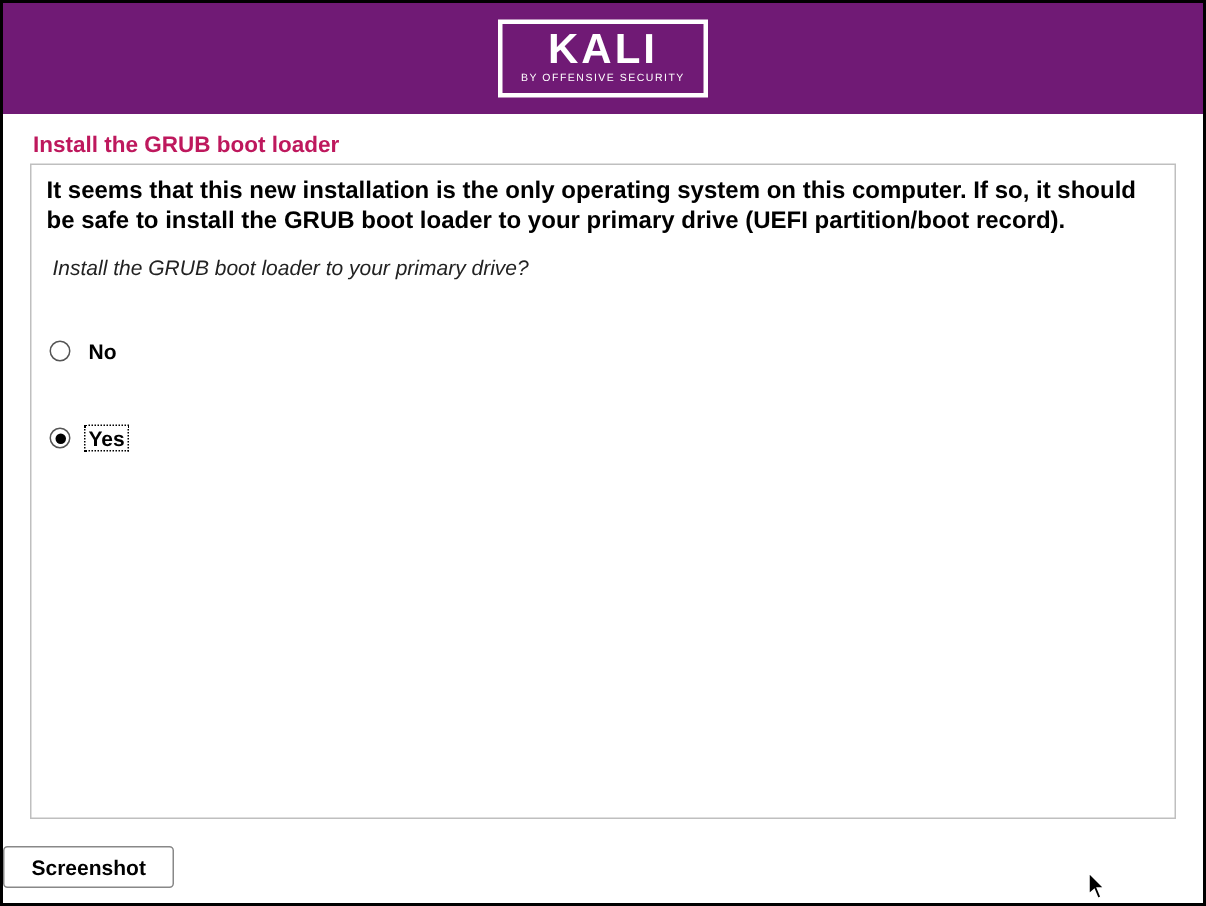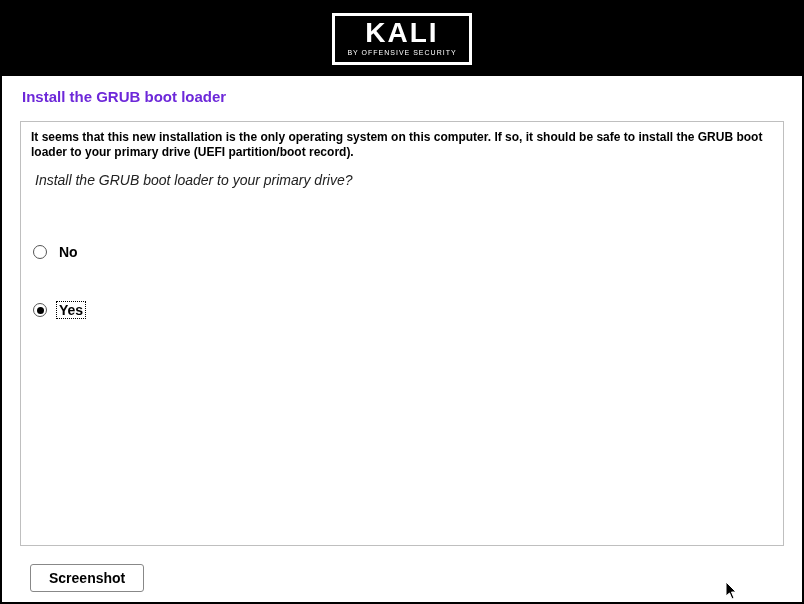--- a/index.html
+++ b/index.html
@@ -11,21 +11,21 @@
       width: 804px;
       height: 604px;
       font-family: -apple-system, BlinkMacSystemFont, "Segoe UI", Arial, sans-serif;
       background: #fff;
       border: 2px solid #000;
       display: flex;
       flex-direction: column;
       overflow: hidden;
     }
     .header-banner {
-      background: #000000;
+      background: #701a75;
       height: 74px;
       display: flex;
       align-items: center;
       justify-content: center;
     }
     .logo-box {
       border: 3px solid #fff;
       padding: 3px 12px 6px 12px;
       display: flex;
       flex-direction: column;
@@ -46,44 +46,44 @@
     }
     .content-area {
       flex: 1;
       display: flex;
       flex-direction: column;
       padding: 12px 18px 10px 18px;
     }
     .page-title {
       font-size: 15px;
       font-weight: 700;
-      color: #6d28d9;
-      margin-bottom: 16px;
+      color: #be185d;
+      margin-bottom: 4px;
       padding-left: 2px;
     }
     .main-panel {
       flex: 1;
       border: 1px solid #bfbfbf;
       padding: 8px 10px;
       display: flex;
       flex-direction: column;
       overflow: hidden;
     }
     .info-text {
-      font-size: 12px;
+      font-size: 16px;
       font-weight: 700;
       color: #000;
       line-height: 1.25;
       margin-bottom: 12px;
     }
     .question-label {
       font-size: 14px;
       font-style: italic;
       color: #222;
-      margin-bottom: 24px;
+      margin-bottom: 8px;
       padding-left: 4px;
     }
     .radio-row {
       display: flex;
       align-items: center;
       gap: 10px;
       margin-bottom: 10px;
       padding-left: 2px;
       margin-top: 32px;
     }
@@ -109,21 +109,21 @@
       font-weight: 700;
       color: #000;
       padding: 0 2px;
     }
     .radio-label.focused {
       outline: 1px dotted #000;
     }
     .footer-bar {
       display: flex;
       align-items: flex-start;
-      padding: 8px 18px 10px 28px;
+      padding: 8px 18px 10px 0;
       gap: 20px;
     }
     .footer-spacer {
       flex: 1;
     }
     .btn {
       border: 1px solid #888;
       background: #fff;
       padding: 5px 18px;
       font-size: 14px;

